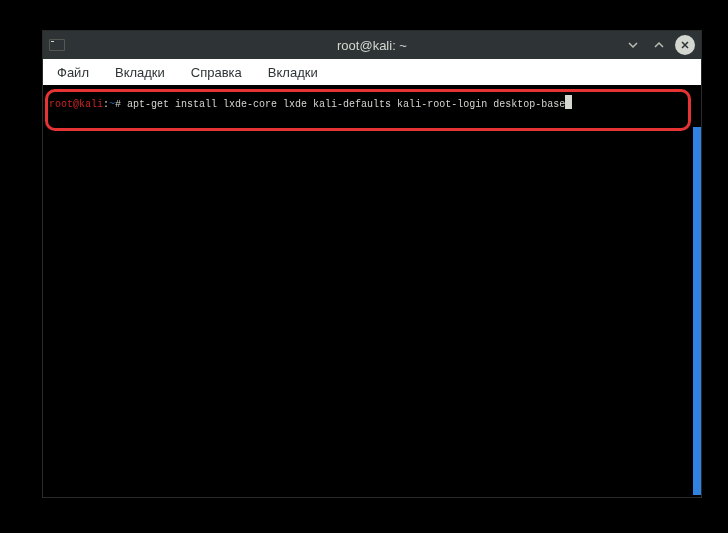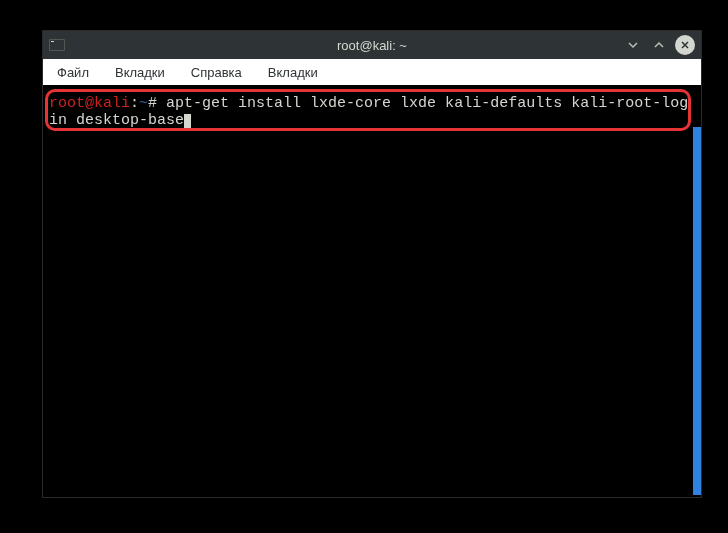--- a/index.html
+++ b/index.html
@@ -110,21 +110,21 @@
       right: 10px;
       height: 42px;
       border: 3px solid #e63333;
       border-radius: 10px;
       pointer-events: none;
     }
     
     .terminal-content {
       padding: 6px 4px;
       font-family: 'Courier New', monospace;
-      font-size: 15px;
+      font-size: 10px;
       line-height: 17px;
       color: #d3d7cf;
       word-break: break-all;
     }
     
     .prompt-user {
       color: #cc2222;
     }
     
     .prompt-host {

